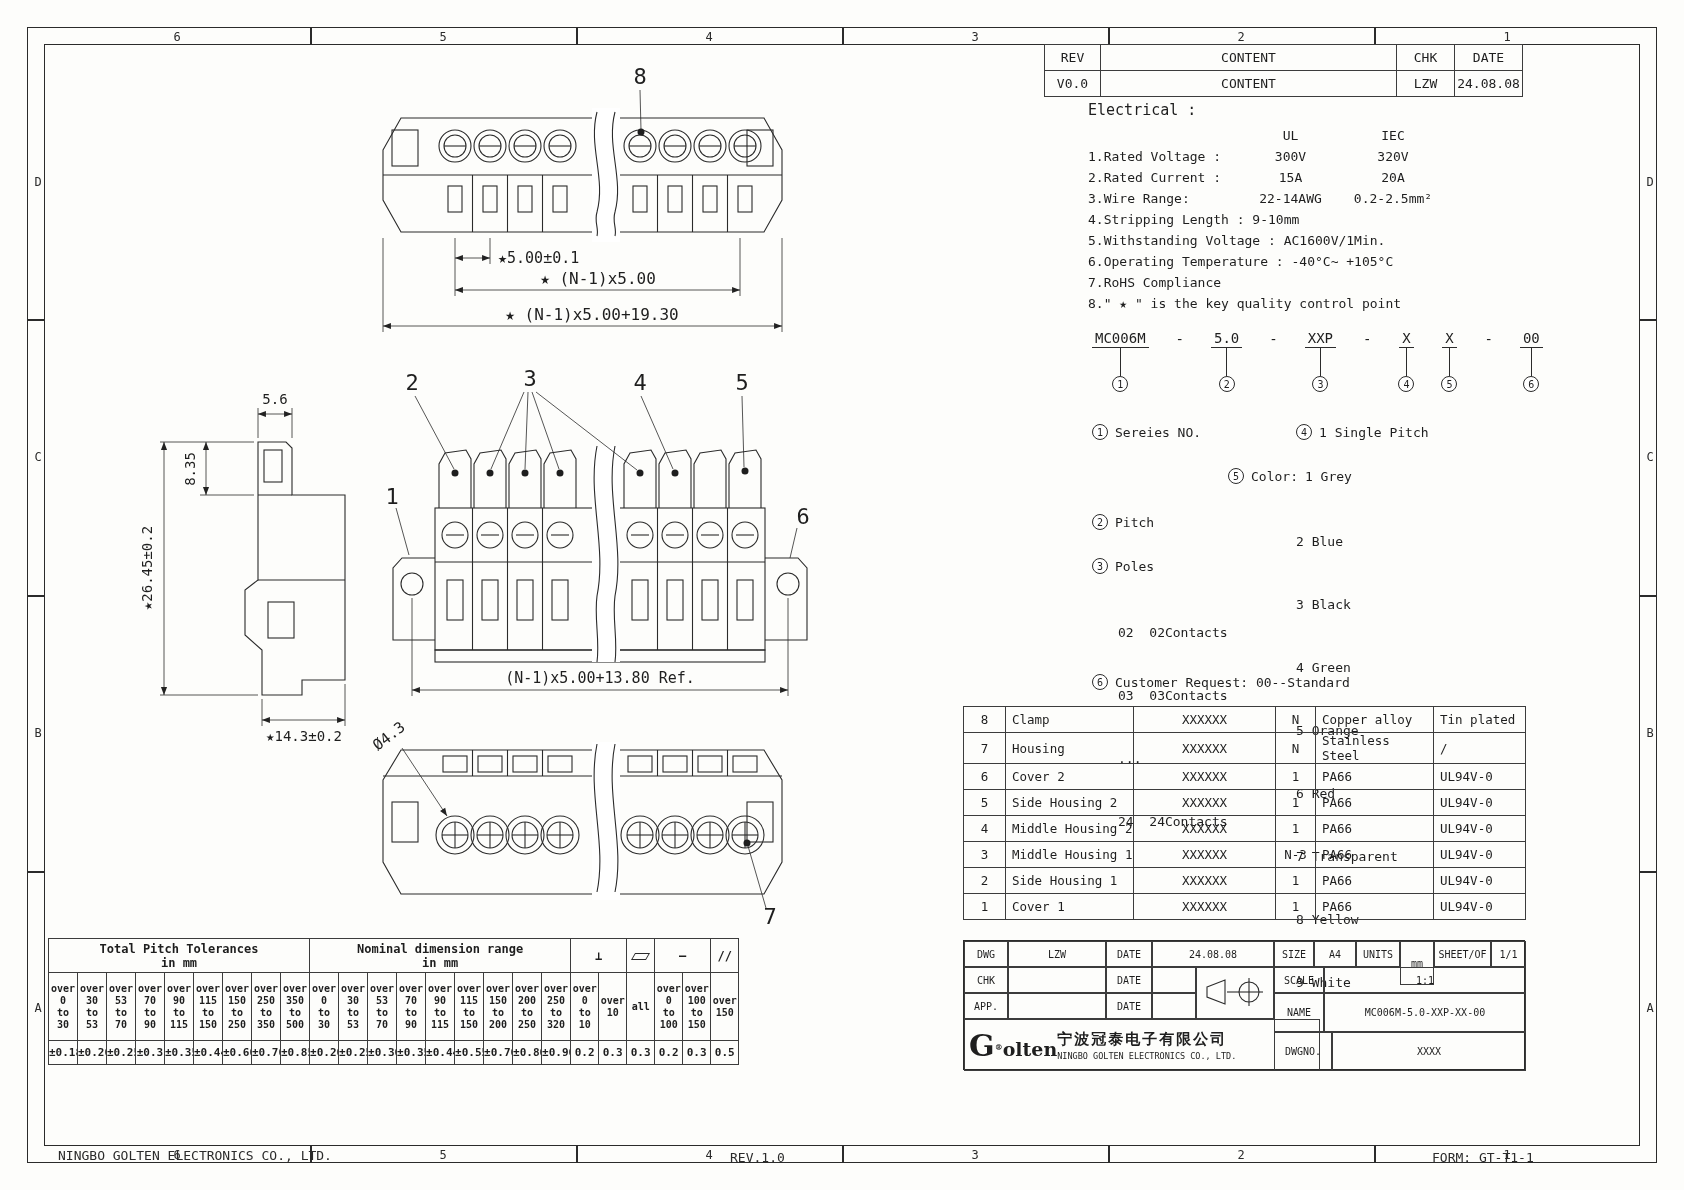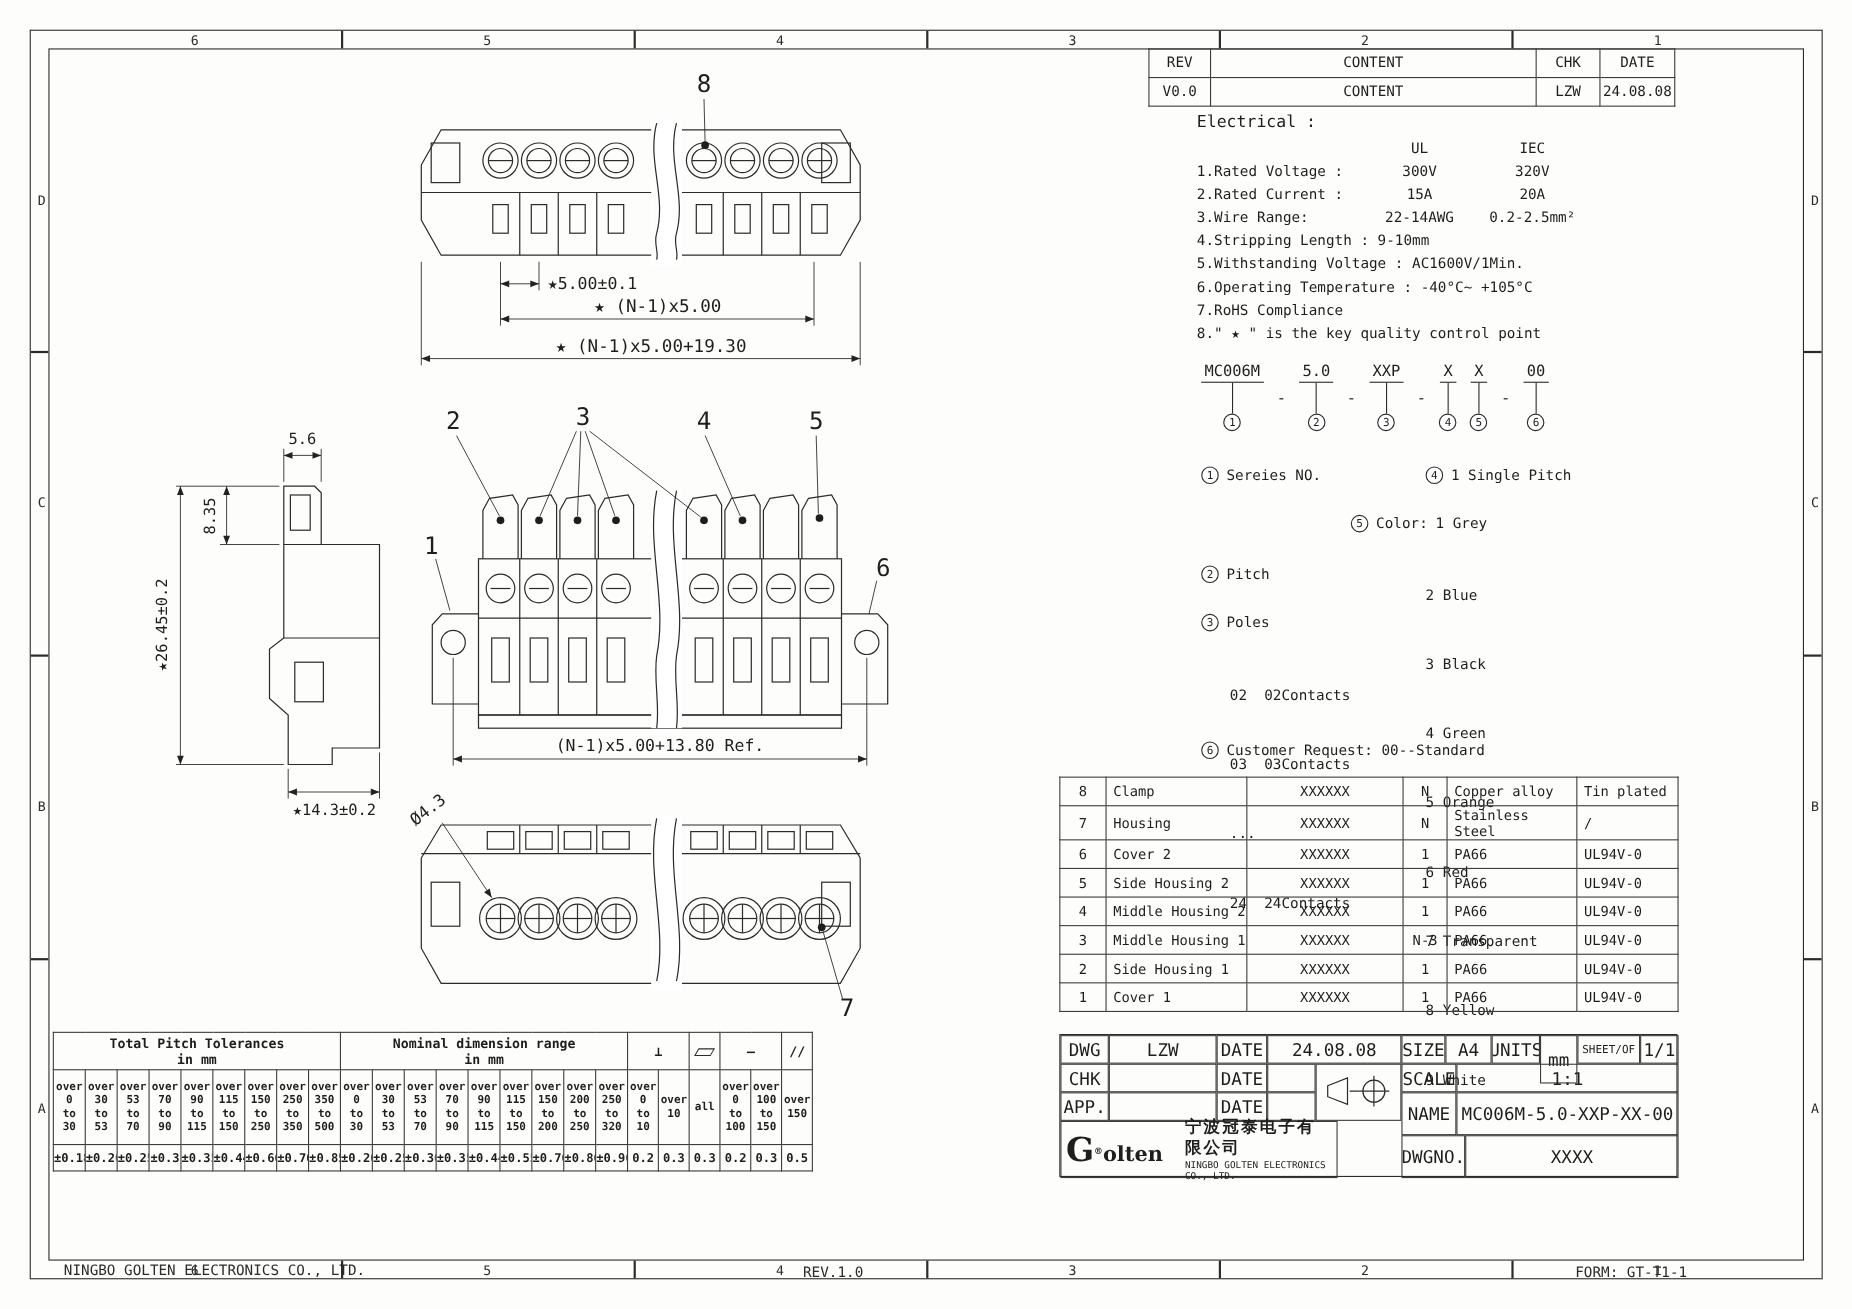--- a/index.html
+++ b/index.html
@@ -21,44 +21,44 @@
   
   .elec { position:absolute; left:1088px; top:100px; width:372px; font-size:13px; line-height:21px; }
   .elec .etitle { font-size:15px; margin-bottom:4px; }
   .erow { display:flex; }
   .elabel { width:150px; }
   .eul { width:105px; text-align:center; }
   .eiec { width:100px; text-align:center; }
 
   
   .pn { position:absolute; left:1092px; top:330px; width:400px; }
-  .pn-row { display:flex; align-items:center; gap:12px; }
+  .pn-row { display:flex; align-items:flex-start; gap:27px; }
   .pn-seg { display:flex; flex-direction:column; align-items:center; }
   .pn-text { border-bottom:1px solid #2b2b2b; padding:0 3px 1px 3px; font-size:14px; }
   .pn-drop { width:1px; background:#2b2b2b; }
   .pn-dash { font-size:14px; padding-top:1px; }
   .circ { display:inline-flex; width:16px; height:16px; border:1px solid #2b2b2b; border-radius:50%;
           font-size:10px; align-items:center; justify-content:center; flex:none; background:#fff; }
 
   
   .legend { position:absolute; left:1092px; top:424px; width:440px; height:280px; font-size:13px; }
   .lg-item { position:absolute; display:flex; align-items:center; gap:7px; white-space:nowrap; }
   .lg-list { position:absolute; font-size:13px; line-height:21px; white-space:pre; }
 
   
   .bomtab { position:absolute; left:963px; top:706px; width:562px; }
   .bomtab td { height:26px; font-size:12.5px; }
   .bomtab td.l { text-align:left; padding-left:6px; }
 
   .tblock { position:absolute; left:963px; top:940px; width:562px; height:130px; border:1.6px solid #2b2b2b; }
   .tbc { position:absolute; border:1px solid #3c3c3c; display:flex; align-items:center; justify-content:center;
-         font-size:16px; overflow:hidden; }
+         font-size:10px; overflow:hidden; }
   .tbc.small { font-size:10px; }
-  .company { position:absolute; left:0; top:78px; width:252px; height:52px; border:1px solid #3c3c3c;
-             display:flex; align-items:center; padding:2px 4px; gap:20px; }
+  .company { position:absolute; left:0; top:78px; width:356px; height:52px; border:1px solid #3c3c3c;
+             display:flex; align-items:center; padding:2px 4px; gap:0; }
   .logo { font-family:"DejaVu Serif",serif; font-weight:bold; white-space:nowrap; }
   .lg-g { font-size:30px; }
   .lg-reg { font-size:8px; vertical-align:super; }
   .lg-rest { font-size:19px; }
   .cnames { display:flex; flex-direction:column; justify-content:center; }
   .cn { font-family:"DejaVu Sans",sans-serif; font-weight:bold; font-size:15px; letter-spacing:2px; }
   .en { font-size:8.5px; margin-top:2px; }
 
   
   .toltab { position:absolute; left:48px; top:938px; width:690px; }

